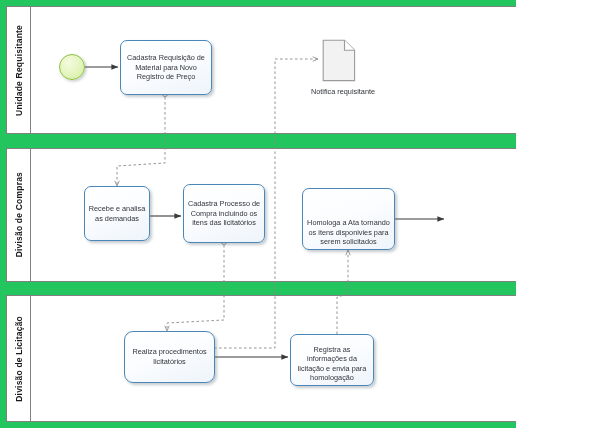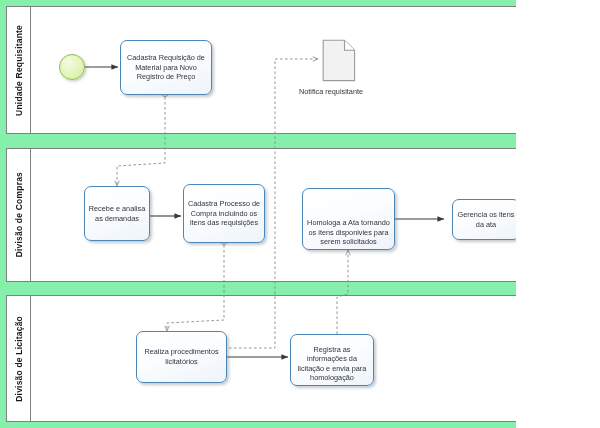--- a/index.html
+++ b/index.html
@@ -7,21 +7,21 @@
     padding: 0;
     background: #ffffff;
   }
   body {
     font-family: "Liberation Sans", sans-serif;
   }
   #canvas {
     position: relative;
     width: 516px;
     height: 428px;
-    background: #86efac;
+    background: #22c55e;
     overflow: hidden;
   }
   .lane {
     position: absolute;
     box-sizing: border-box;
     border: 1px solid #808080;
     background: #ffffff;
   }
   .lane-header {
     position: absolute;
@@ -182,42 +182,39 @@
 
   <div class="task" style="left:120px; top:40px; width:92px; height:55px;">
     <span class="task-label">Cadastra Requisição de Material para Novo Registro de Preço</span>
   </div>
 
   <div class="task" style="left:84px; top:186px; width:66px; height:55px;">
     <span class="task-label">Recebe  e analisa as demandas</span>
   </div>
 
   <div class="task" style="left:183px; top:184px; width:82px; height:59px;">
-    <span class="task-label">Cadastra Processo de Compra incluindo os itens das requisições</span>
+    <span class="task-label">Cadastra Processo de Compra incluindo os itens das licitatórios</span>
   </div>
 
   <div class="task" style="left:302px; top:188px; width:93px; height:62px;align-items:flex-end;">
     <span class="task-label">Homologa a Ata tornando os itens disponivies para serem solicitados</span>
   </div>
 
-  <div class="task" style="left:452px; top:199px; width:68px; height:41px;">
-    <span class="task-label">Gerencia os itens da ata</span>
-  </div>
-
-  <div class="task" style="left:136px; top:331px; width:91px; height:52px;">
+
+  <div class="task" style="left:124px; top:331px; width:91px; height:52px;border-radius:9px;">
     <span class="task-label">Realiza procedimentos licitatórios</span>
   </div>
 
   <div class="task" style="left:290px; top:334px; width:84px; height:52px;align-items:flex-end;">
     <span class="task-label">Registra as informações da licitação e envia para homologação</span>
   </div>
 
   <div class="data-object" style="left:322px; top:39px; width:34px; height:43px;">
     <svg width="34" height="43" viewBox="0 0 34 43">
       <path d="M1.2,1.2 L22.5,1.2 L32.6,11.3 L32.6,41.6 L1.2,41.6 Z" fill="#f2f2f2" stroke="#9a9a9a" stroke-width="1.1"></path>
       <path d="M22.5,1.2 L22.5,11.3 L32.6,11.3" fill="#ffffff" stroke="#9a9a9a" stroke-width="1.1"></path>
     </svg>
   </div>
-  <div class="data-object-label" style="left:292px; top:87px; width:78px;">
+  <div class="data-object-label" style="left:304px; top:87px; width:78px;">
     <span>Notifica requisitante</span>
   </div>
 
 </div>
 
 </body></html>

